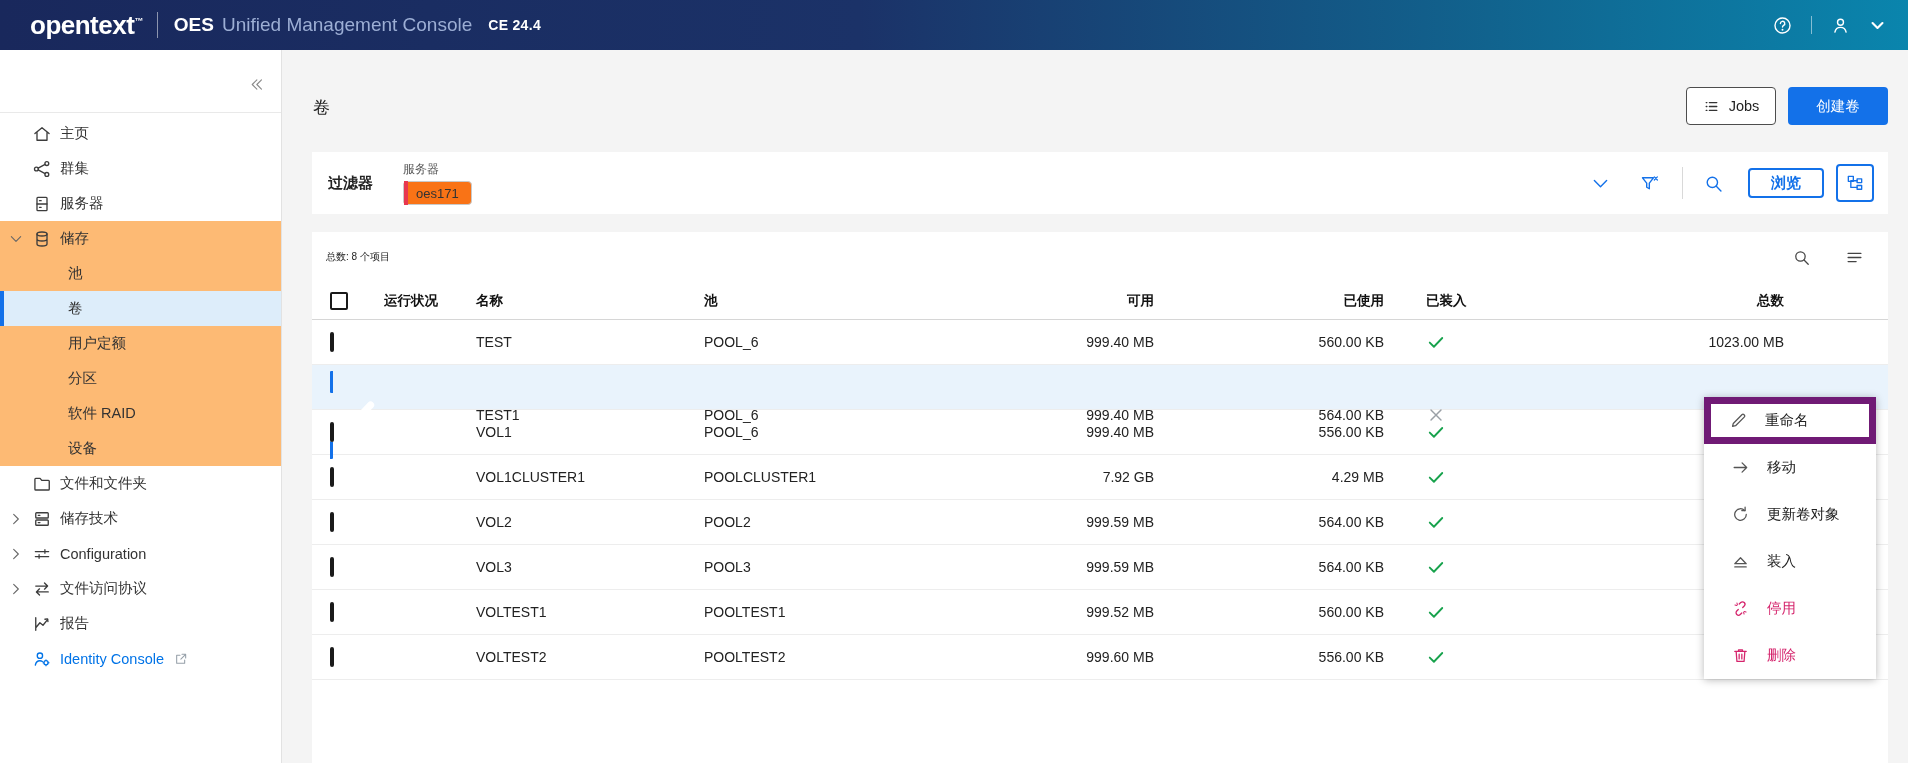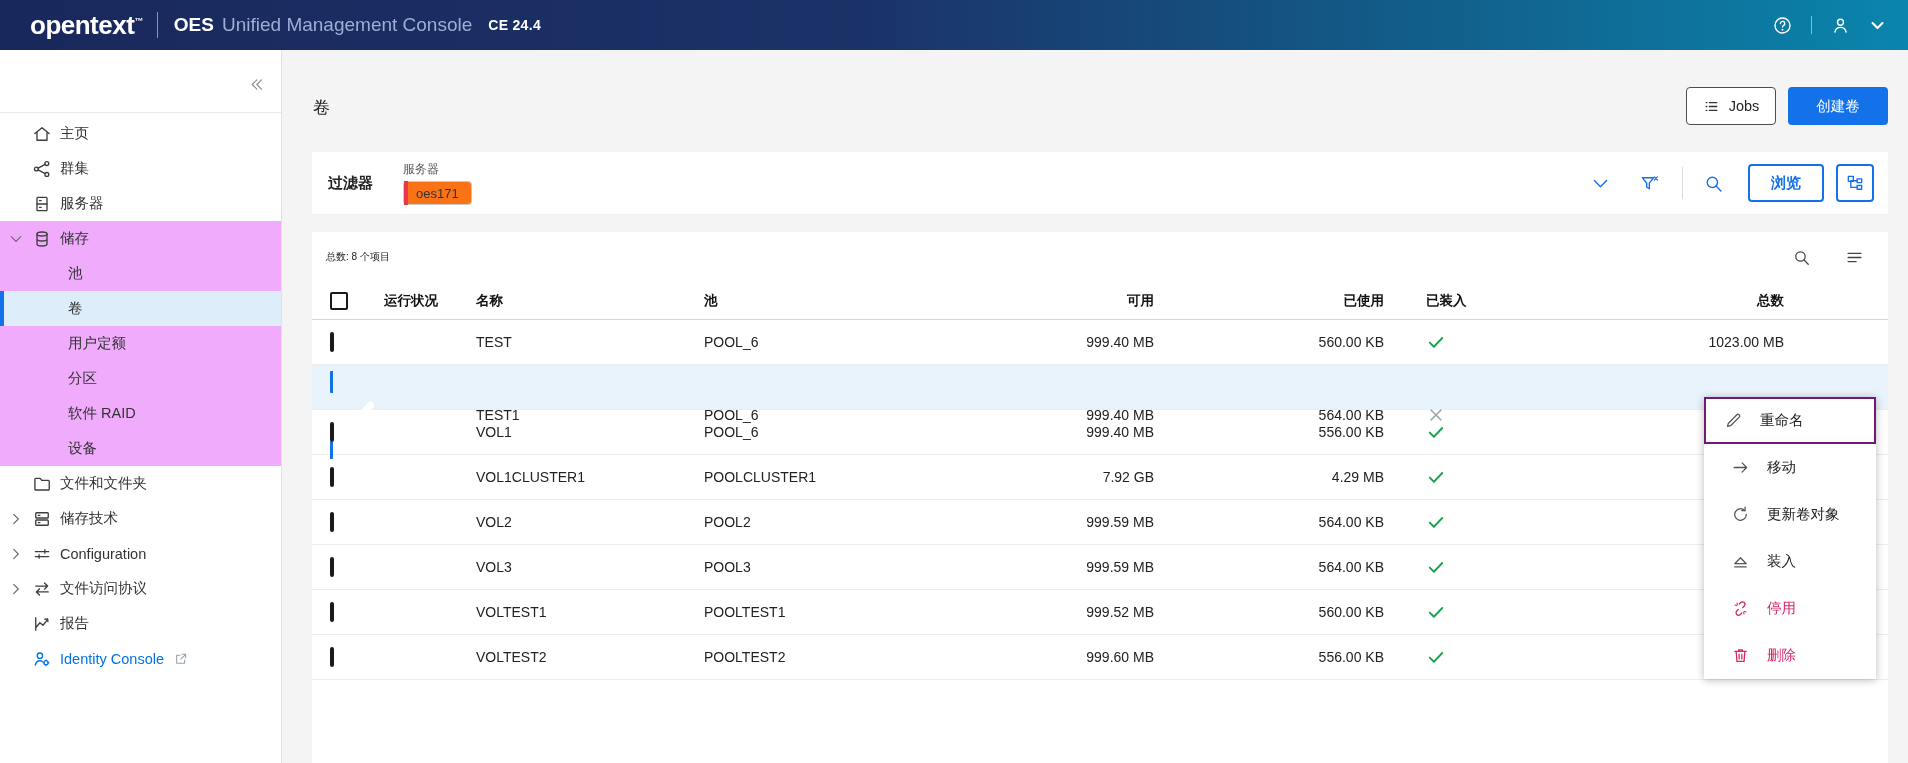--- a/index.html
+++ b/index.html
@@ -21,21 +21,21 @@
   .tb-icon { width:21px; height:21px; color:#fff; cursor:pointer; }
   .tb-icon.small { width:17px; height:17px; }
   .tb-sep { width:1px; height:18px; background:rgba(255,255,255,.5); }
 
   
   .sidebar { position:absolute; left:0; top:50px; width:282px; bottom:0; background:#fff; border-right:1px solid #e2e2e2; }
   .collapse { position:absolute; right:16px; top:26px; width:17px; height:17px; color:#8a8a8a; cursor:pointer; }
   .side-sep { position:absolute; top:62px; left:0; right:0; height:1px; background:#e9e9e9; }
   .nav { position:absolute; top:66px; left:0; right:0; }
   .nav-item { height:35px; display:flex; align-items:center; font-size:14.5px; color:#333; cursor:pointer; position:relative; }
-  .nav-item.sec { background:#f0abfc; }
+  .nav-item.sec { background:#fdba74; }
   .nav-item.active { background:#ddedfa; }
   .nav-item.active::before { content:""; position:absolute; left:0; top:0; bottom:0; width:4px; background:#1371e9; }
   .chev { width:16px; height:16px; margin-left:8px; color:#666; flex:none; }
   .chev-spacer { width:24px; flex:none; }
   .nico { width:20px; height:20px; margin-left:8px; color:#3c3c3c; flex:none; }
   .nlabel { margin-left:8px; white-space:nowrap; }
   .child-indent { width:60px; flex:none; }
   .nav-item.link, .nav-item.link .nico { color:#0073e7;text-align:right; }
   .ext-ico { width:16px; height:16px; margin-left:9px; color:#96a0a9; }
 
@@ -54,21 +54,21 @@
   .flabel { margin-left:16px; font-weight:bold; font-size:15px; color:#222; }
   .ffield { margin-left:30px; display:flex; flex-direction:column; }
   .ffield-label { font-size:12px; color:#555; margin-bottom:3px; }
   .chip { position:relative; display:inline-flex; align-items:center; height:24px; border:1px solid #c9c9c9;
     border-radius:4px; padding:0 12px 0 12px; font-size:13px; color:#333; cursor:pointer; background:#f97316; }
   .chip::before { content:""; position:absolute; left:0; top:-1px; bottom:-1px; width:4px; background:#e8384f; }
   .fright { margin-left:auto; margin-right:14px; display:flex; align-items:center; }
   .f-ico { width:21px; height:21px; color:#1371e9; cursor:pointer; }
   .f-ico.bold { stroke-width:2.4; }
   .f-div { width:1px; height:32px; background:#d9d9d9; margin:0 20px 0 22px; }
-  .btn-browse { height:38px; width:76px; border:2px solid #1371e9; border-radius:4px; background:#fff;
+  .btn-browse { height:30px; width:76px; border:2px solid #1371e9; border-radius:4px; background:#fff;
     color:#1371e9; font-weight:bold; font-size:15px; display:flex; align-items:center; justify-content:center;
     margin-left:24px; cursor:pointer; }
   .btn-tree { height:38px; width:38px; border:2px solid #1371e9; border-radius:4px; background:#fff;
     color:#1371e9; display:flex; align-items:center; justify-content:center; margin-left:12px; cursor:pointer; }
   .btn-tree .ico { width:20px; height:20px; }
   .mrl28 { margin-left:28px; }
 
   
   .tablecard { position:absolute; left:312px; top:232px; width:1576px; bottom:0; background:#fff; }
   .card-head { height:50px; display:flex; align-items:center; padding:0 24px 0 14px; }
@@ -91,21 +91,21 @@
   .m-ico.no { color:#9aa0a6; }
   .ellipsis { width:22px; height:22px; color:#1371e9; cursor:pointer; justify-self:end; margin-right:4px; }
   .ellipsis svg circle { fill:currentColor; stroke:none; }
 
   
   .ctxmenu { position:absolute; left:1704px; top:397px; width:172px; background:#fff;
     box-shadow:0 1px 8px rgba(0,0,0,.28); z-index:5; }
   .mi { height:47px; display:flex; align-items:center; padding-left:27px; gap:17px; font-size:14.5px; color:#222; cursor:pointer; background:#fff; }
   .mi .ico { width:19px; height:19px; color:#555; flex:none; }
   .mi.danger, .mi.danger .ico { color:#d5246c; }
-  .mi.highlighted { border:2px solid #701a75; padding-left:18px; }
+  .mi.highlighted { border:7px solid #701a75; padding-left:18px; }
 </style>
 </head>
 <body>
 
 <div class="stage">
 
   <div class="topbar">
     <div class="logo"><span>opentext</span><sup>™</sup></div>
     <div class="tb-div"></div>
     <div class="product">OES</div>

